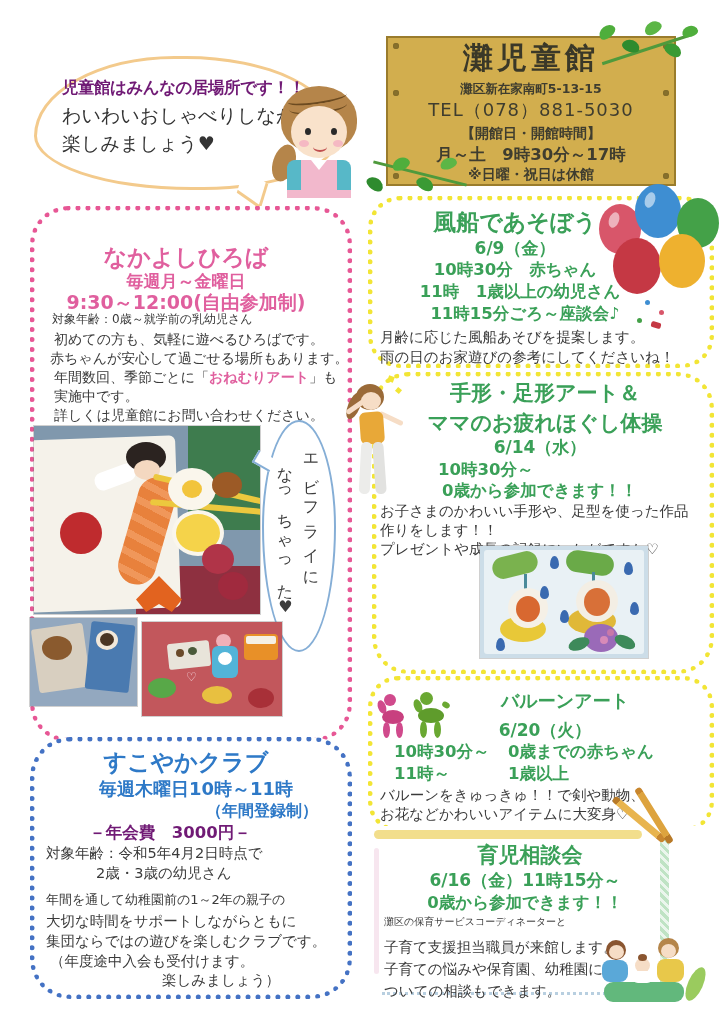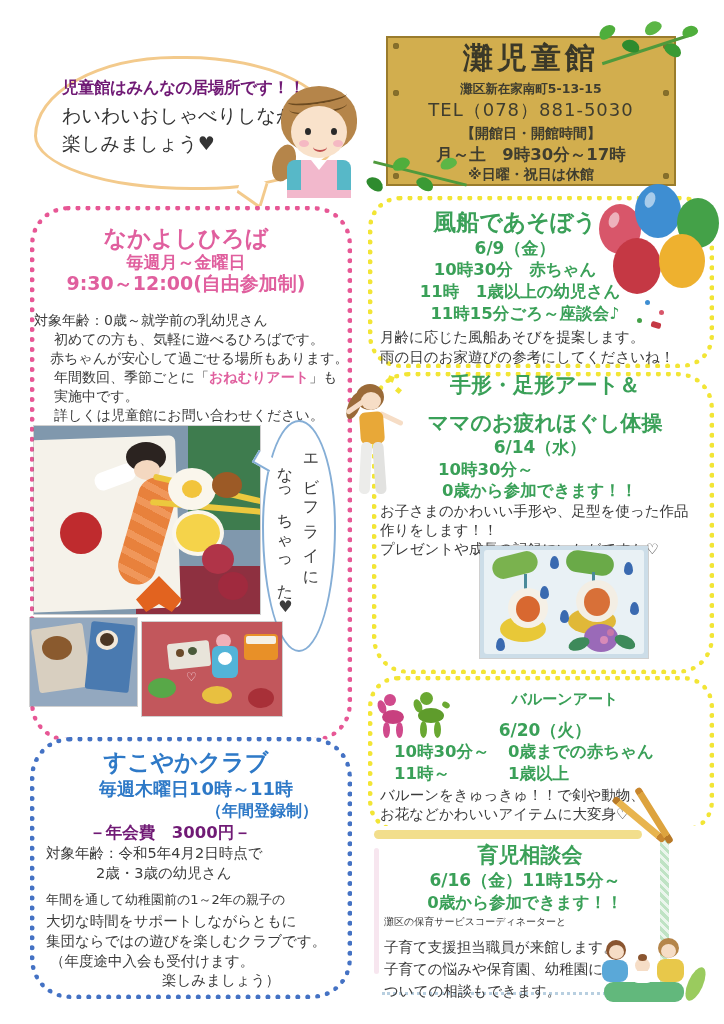--- a/index.html
+++ b/index.html
@@ -2,21 +2,21 @@
 <html><head>
 <meta charset="utf-8">
 <style>
   html,body{margin:0;padding:0;background:#fff;}
   #page{position:relative;width:724px;height:1024px;background:#ffffff;overflow:hidden;
         font-family:"DejaVu Sans",sans-serif;color:#3a3a3a;}
   .abs{position:absolute;}
   .txt{position:absolute;white-space:nowrap;line-height:1.25;}
   .b{font-weight:bold;}
   .ctr{text-align:center;}
-  .pink{color:#e05f9e;}
+  .pink{color:#e05f9e;margin-top:19px;}
   .blue{color:#2e79c7;}
   .green{color:#3aa058;}
   .dark{color:#701a75;}
   .dot-box{position:absolute;background:#fff;border-style:dotted;border-width:5px;}
   .pink-dots{border-color:#e75795;}
   .yellow-dots{border-color:#f2e535;}
   .blue-dots{border-color:#4472c4;}
   .circle{border-radius:50%;}
   
   .bubble{position:absolute;left:34px;top:56px;width:298px;height:128px;background:#fff;
@@ -119,21 +119,21 @@
     <div class="abs circle" style="left:60px;top:122px;width:5px;height:5px;background:#3e8ed2;"></div>
     <div class="abs circle" style="left:74px;top:132px;width:5px;height:5px;background:#d8566a;"></div>
     <div class="abs circle" style="left:52px;top:140px;width:5px;height:5px;background:#44a148;"></div>
     <div class="abs" style="left:66px;top:144px;width:10px;height:6px;background:#c53844;border-radius:2px;transform:rotate(15deg);"></div>
   </div>
 
   <div class="dot-box pink-dots" style="left:30px;top:206px;width:312px;height:526px;border-radius:38px;"></div>
   <div class="txt b pink ctr" style="left:40px;top:224px;width:292px;font-size:23px;">なかよしひろば</div>
   <div class="txt b pink ctr" style="left:40px;top:252px;width:292px;font-size:17px;">毎週月～金曜日</div>
   <div class="txt b pink ctr" style="left:40px;top:272px;width:292px;font-size:19px;">9:30～12:00(自由参加制)</div>
-  <div class="txt" style="left:34px;top:312px;font-size:14px;">対象年齢：0歳～就学前の乳幼児さん</div>
+  <div class="txt" style="left:52px;top:312px;font-size:12px;">対象年齢：0歳～就学前の乳幼児さん</div>
   <div class="txt" style="left:54px;top:331px;font-size:14px;">初めての方も、気軽に遊べるひろばです。</div>
   <div class="txt" style="left:54px;top:369px;font-size:14px;"><span>年間数回、季節ごとに「</span><span class="pink b">おねむりアート</span><span>」も</span></div>
   <div class="txt" style="left:50px;top:350px;font-size:14px;">赤ちゃんが安心して過ごせる場所もあります。</div>
   <div class="txt" style="left:54px;top:388px;font-size:14px;">実施中です。</div>
   <div class="txt" style="left:54px;top:407px;font-size:14px;">詳しくは児童館にお問い合わせください。</div>
 
   <div class="photo" style="left:34px;top:426px;width:226px;height:188px;background:#8098ad;">
     <div class="abs" style="right:0;top:0;width:72px;height:104px;background:#3e7c4e;"></div>
     <div class="abs" style="right:0;bottom:0;width:124px;height:48px;background:#8e3040;"></div>
     <div class="abs" style="left:-8px;top:12px;width:152px;height:172px;background:#f5f2ea;border-radius:6px;transform:rotate(-2deg);"></div>
@@ -176,21 +176,21 @@
     <div class="abs circle" style="left:76px;top:30px;width:14px;height:13px;background:#fff;"></div>
     <div class="abs" style="left:102px;top:12px;width:34px;height:26px;background:#e89028;border-radius:4px;"></div>
     <div class="abs" style="left:104px;top:14px;width:30px;height:8px;background:#f5f0e4;border-radius:2px;"></div>
     <div class="abs circle" style="left:6px;top:56px;width:28px;height:20px;background:#58a848;"></div>
     <div class="abs circle" style="left:60px;top:64px;width:30px;height:18px;background:#e8c040;"></div>
     <div class="abs circle" style="right:8px;bottom:8px;width:26px;height:20px;background:#a83038;"></div>
     <div class="abs" style="left:44px;top:48px;font-size:12px;color:#f0d0d8;">♡</div>
   </div>
 
   <div class="dot-box yellow-dots" style="left:372px;top:372px;width:332px;height:292px;border-radius:36px;"></div>
-  <div class="txt b green ctr" style="left:410px;top:372px;width:270px;font-size:21px;">手形・足形アート＆</div>
+  <div class="txt b green ctr" style="left:410px;top:380px;width:270px;font-size:21px;">手形・足形アート＆</div>
   <div class="txt b green ctr" style="left:400px;top:410px;width:290px;font-size:21px;">ママのお疲れほぐし体操</div>
   <div class="txt b green ctr" style="left:400px;top:437px;width:280px;font-size:17px;">6/14（水）</div>
   <div class="txt b green" style="left:438px;top:460px;font-size:16.5px;">10時30分～</div>
   <div class="txt b green" style="left:442px;top:481px;font-size:16.5px;">0歳から参加できます！！</div>
   <div class="txt" style="left:380px;top:502px;font-size:14.5px;">お子さまのかわいい手形や、足型を使った作品</div>
   <div class="txt" style="left:380px;top:521px;font-size:14.5px;">作りをします！！</div>
   <div class="txt" style="left:380px;top:540px;font-size:14.5px;">プレゼントや成長の記録にいかがですか♡</div>
 
   <div class="abs" style="left:348px;top:376px;width:56px;height:132px;">
     <div class="abs" style="left:40px;top:0;width:6px;height:6px;background:#f2e535;transform:rotate(20deg);"></div>
@@ -224,21 +224,21 @@
     <div class="drop" style="left:150px;top:56px;"></div>
     <div class="drop" style="left:16px;top:92px;"></div>
     <div class="abs circle" style="right:30px;bottom:6px;width:34px;height:28px;background:#9a6ab8;"></div>
     <div class="abs circle" style="right:40px;bottom:14px;width:8px;height:8px;background:#d88ab8;"></div>
     <div class="abs circle" style="right:34px;bottom:22px;width:7px;height:7px;background:#c878a8;"></div>
     <div class="abs circle" style="right:58px;bottom:8px;width:22px;height:12px;background:#3e8a5a;transform:rotate(-20deg);"></div>
     <div class="abs circle" style="right:12px;bottom:10px;width:22px;height:12px;background:#3e8a5a;transform:rotate(25deg);"></div>
   </div>
 
   <div class="dot-box yellow-dots" style="left:368px;top:676px;width:336px;height:146px;border-radius:30px;"></div>
-  <div class="txt b green ctr" style="left:440px;top:690px;width:250px;font-size:15px;">バルーンアート</div>
+  <div class="txt b green ctr" style="left:440px;top:690px;width:250px;font-size:18px;">バルーンアート</div>
   <div class="txt b green ctr" style="left:420px;top:720px;width:250px;font-size:17px;">6/20（火）</div>
   <div class="txt b green" style="left:394px;top:742px;font-size:16.5px;">10時30分～</div>
   <div class="txt b green" style="left:508px;top:742px;font-size:16.5px;">0歳までの赤ちゃん</div>
   <div class="txt b green" style="left:394px;top:764px;font-size:16.5px;">11時～</div>
   <div class="txt b green" style="left:508px;top:764px;font-size:16.5px;">1歳以上</div>
   <div class="txt" style="left:380px;top:786px;font-size:14.5px;">バルーンをきゅっきゅ！！で剣や動物、</div>
   <div class="txt" style="left:380px;top:805px;font-size:14.5px;">お花などかわいいアイテムに大変身♡</div>
 
   <div class="abs" style="left:378px;top:690px;width:78px;height:58px;">
     <div class="abs circle" style="left:6px;top:4px;width:12px;height:12px;background:#d04a8c;"></div>

